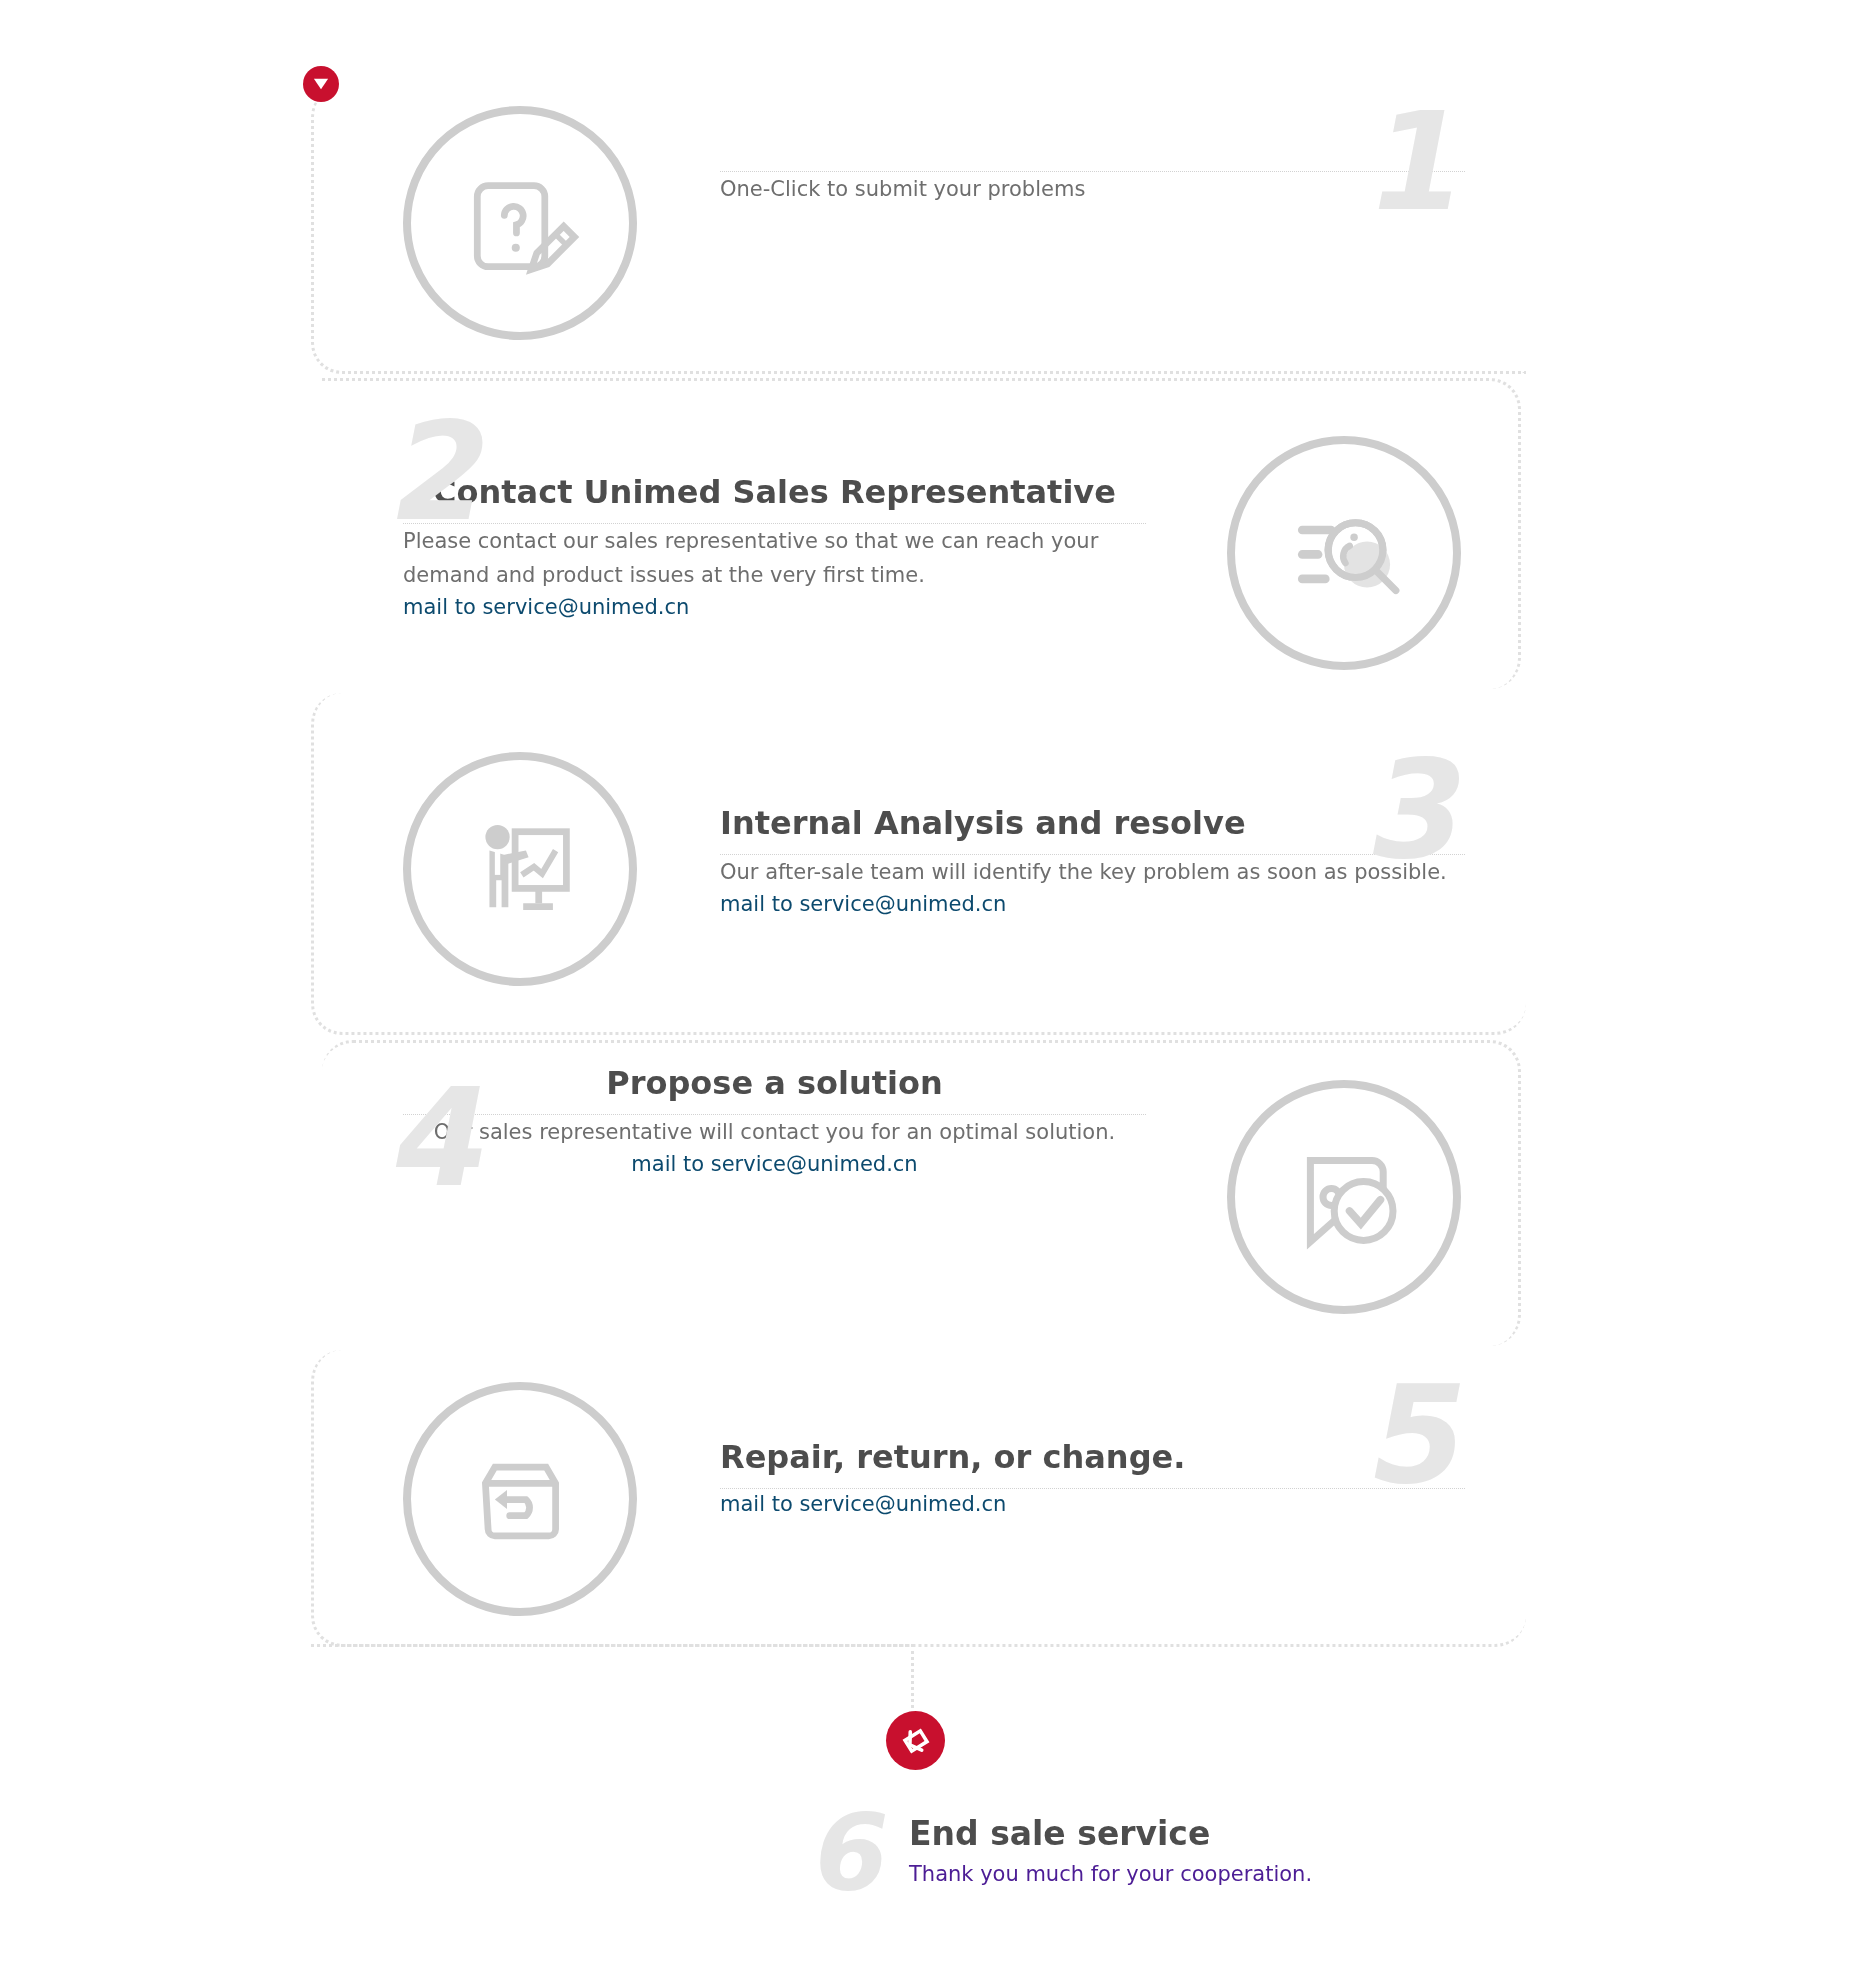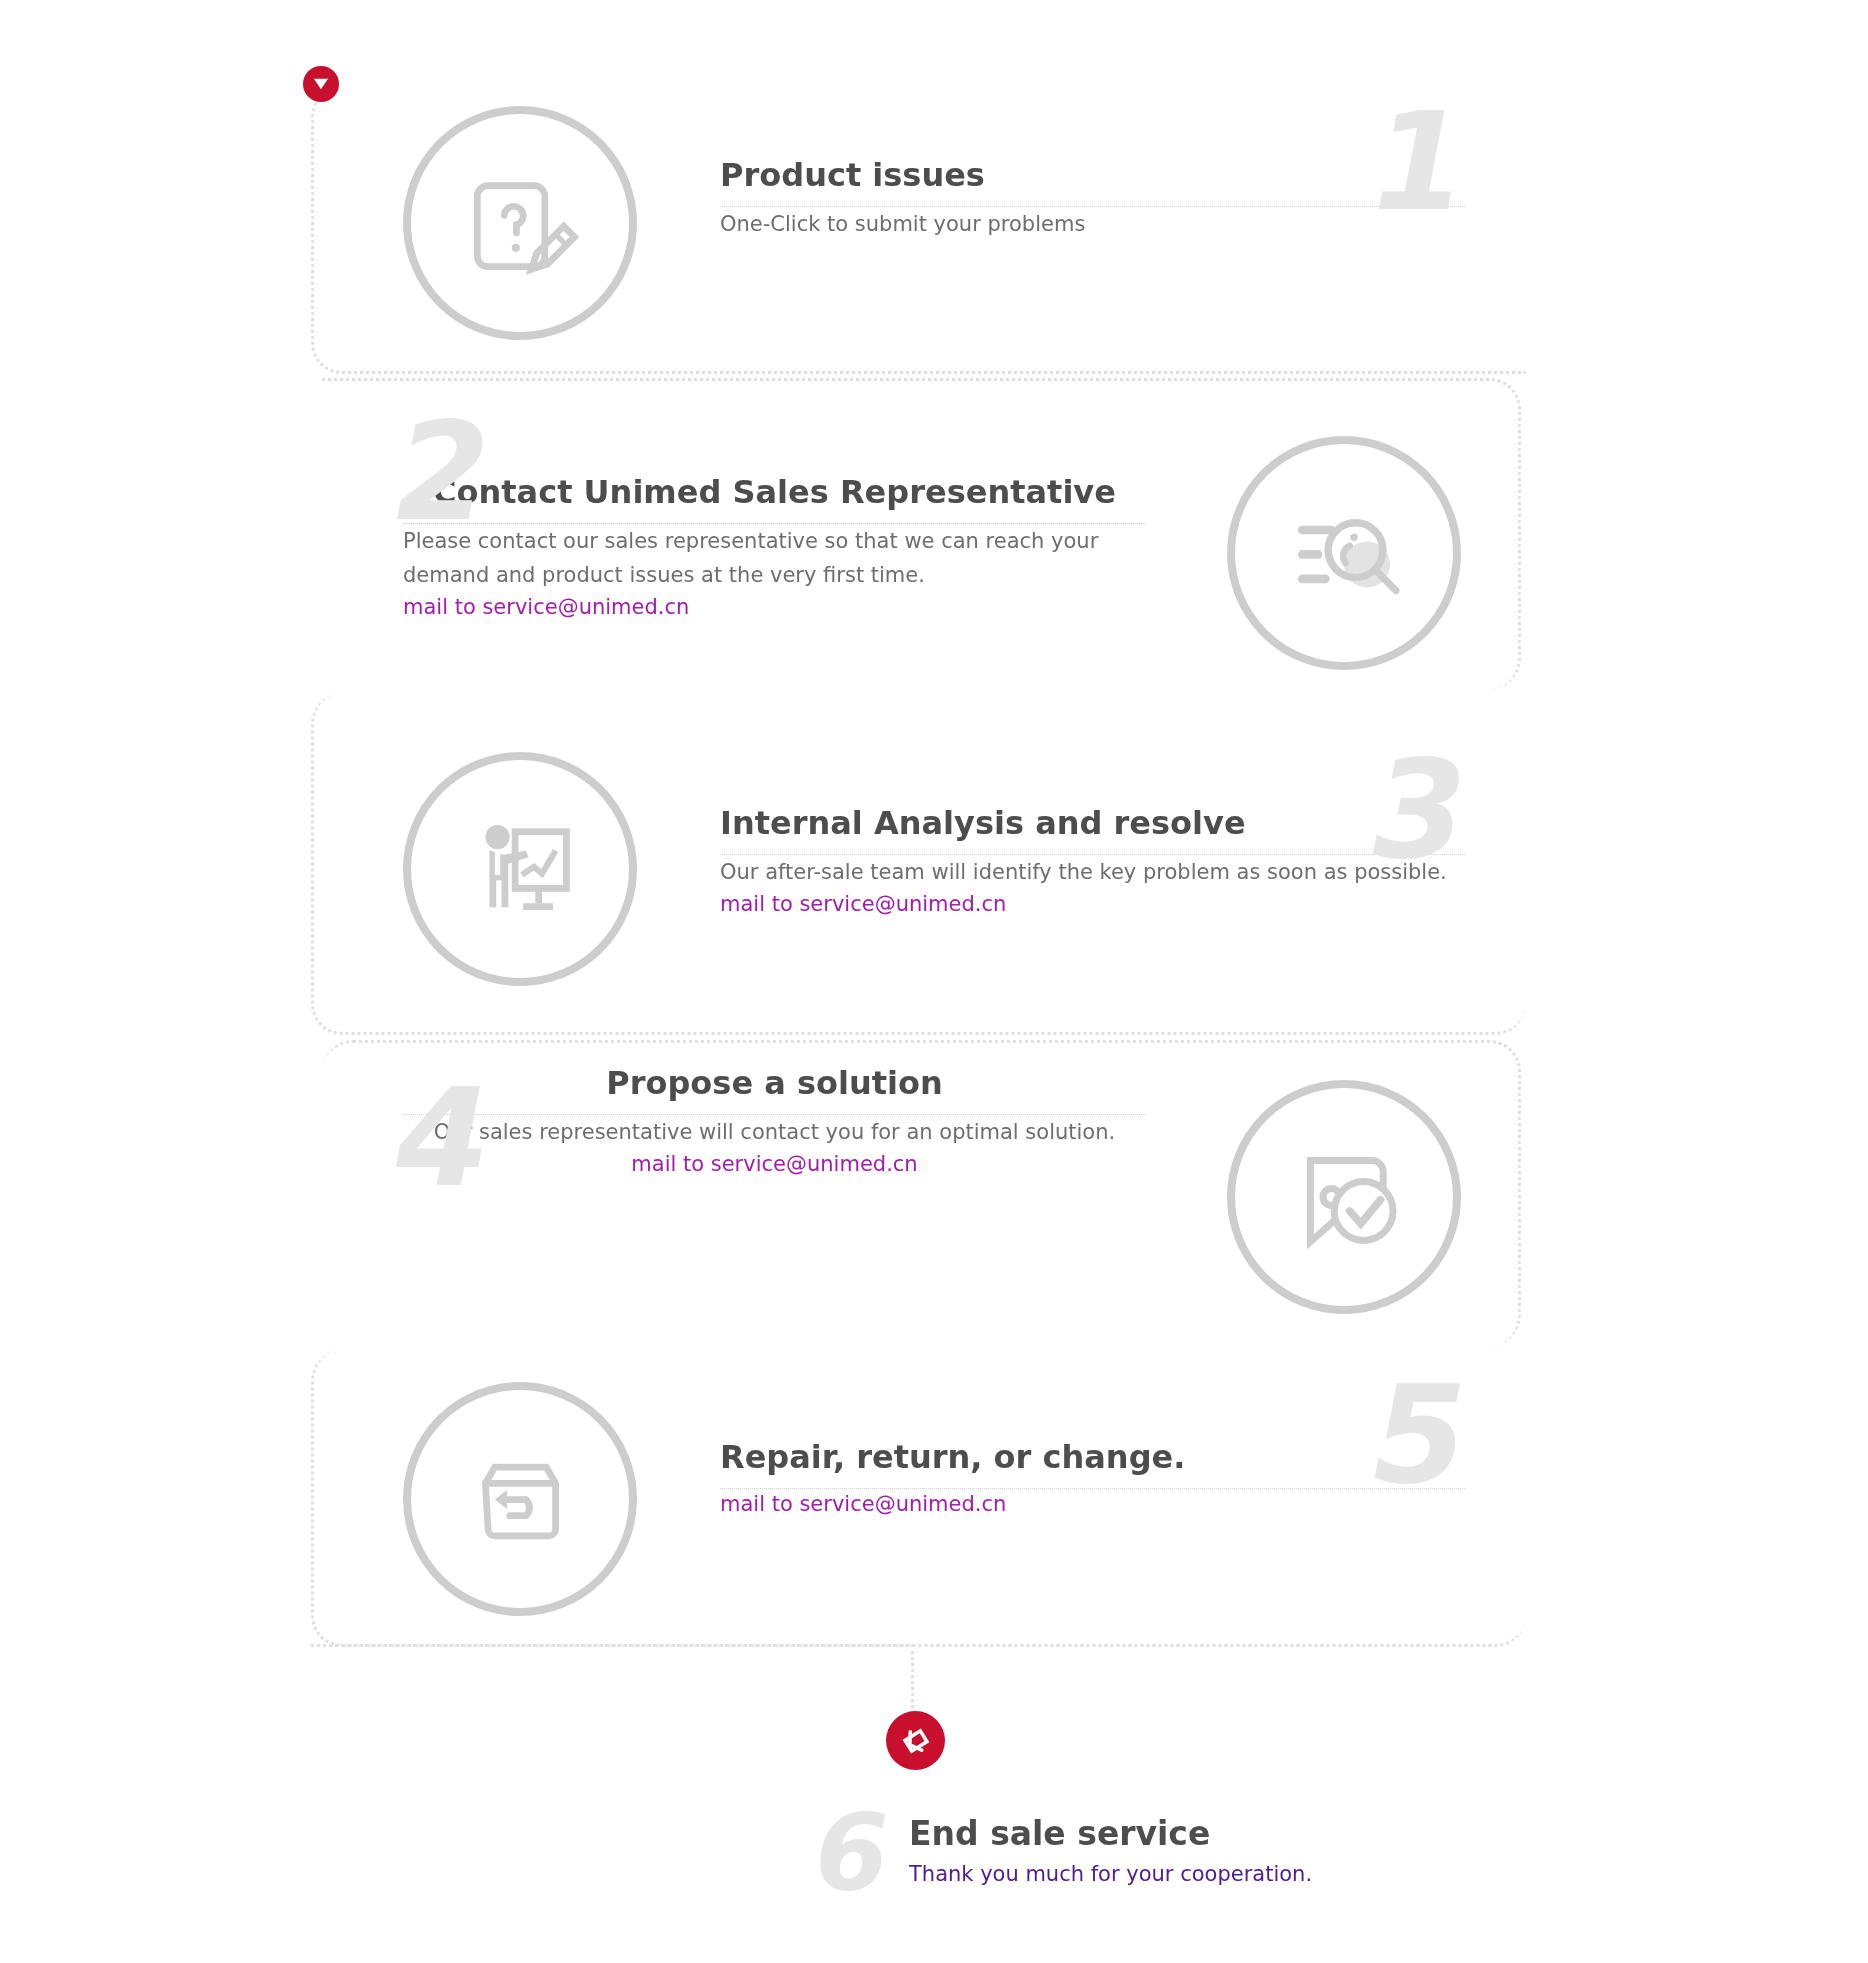--- a/index.html
+++ b/index.html
@@ -87,21 +87,21 @@
   .desc {
     font-family: "DejaVu Sans", sans-serif;
     font-size: 21px;
     color: #6e6e6e;
     line-height: 1.62;
     margin-top: 0;
   }
   .mailto {
     font-family: "DejaVu Sans", sans-serif;
     font-size: 21px;
-    color: #a21caf;
+    color: #0c4a6e;
     line-height: 1.5;
   }
   .right-align { text-align: center; }
 
   
   .end-title {
     font-family: "DejaVu Sans", sans-serif;
     font-size: 33px;
     font-weight: 600;
     color: #4d4d4d;
@@ -165,21 +165,20 @@
       <svg width="135" height="135" viewBox="0 0 100 100">
         <path d="M26 22 h34 a8 8 0 0 1 8 8 v44 a8 8 0 0 1 -8 8 h-34 a8 8 0 0 1 -8 -8 v-44 a8 8 0 0 1 8 -8 z" fill="none" stroke="#cdcdcd" stroke-width="5"></path>
         <path d="M38 44 a7 7 0 1 1 9 7 v6" fill="none" stroke="#cdcdcd" stroke-width="5" stroke-linecap="round"></path>
         <circle cx="46.5" cy="68" r="3" fill="#cdcdcd"></circle>
         <path d="M62 72 L82 52 L90 60 L70 80 L58 84 Z" fill="none" stroke="#cdcdcd" stroke-width="5"></path>
         <path d="M76 58 L84 66" fill="none" stroke="#cdcdcd" stroke-width="4"></path>
       </svg>
     </div>
 
     <div style="position:absolute; left:720px; top:158px; width:745px;">
-      <div class="title">Product issues</div>
       <div class="rule"></div>
       <div class="desc">One-Click to submit your problems</div>
     </div>
   </div>
 
   <div class="step" style="left:0; top:0;">
     <div class="bignum" style="left:396px; top:405px; font-size:135px;">2</div>
 
     <div class="circ-icon" style="left:1227px; top:436px; width:234px; height:234px;">
       <svg width="144" height="144" viewBox="0 0 100 100">

